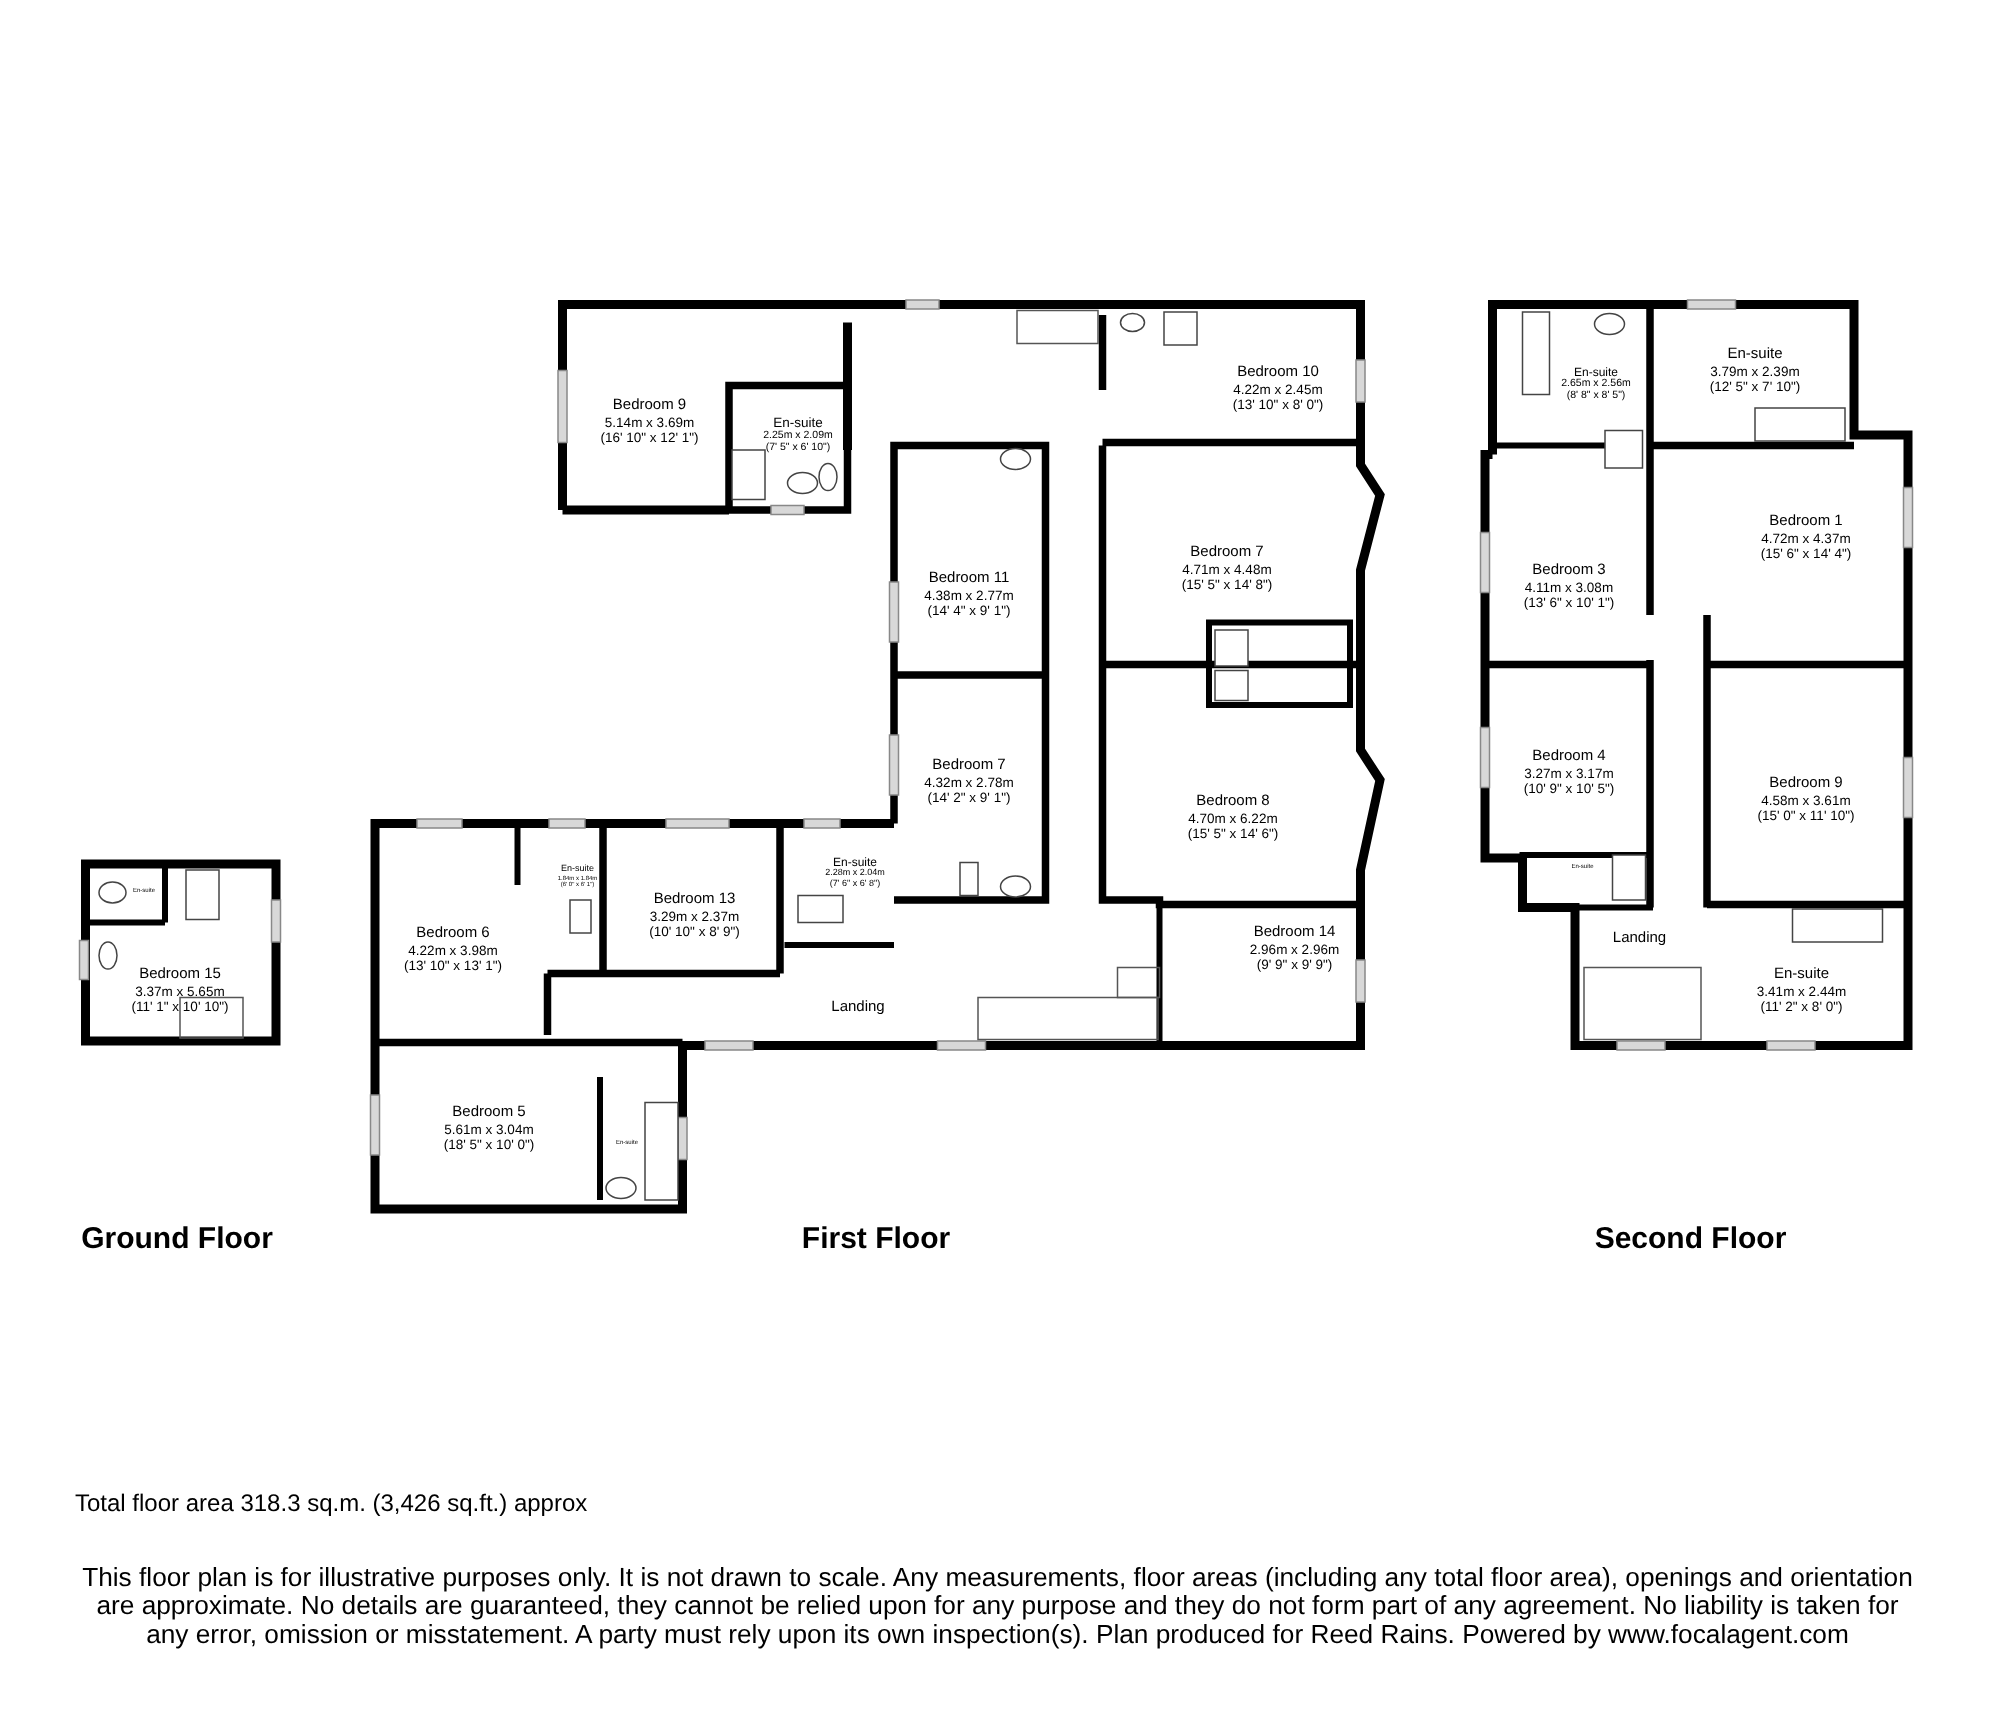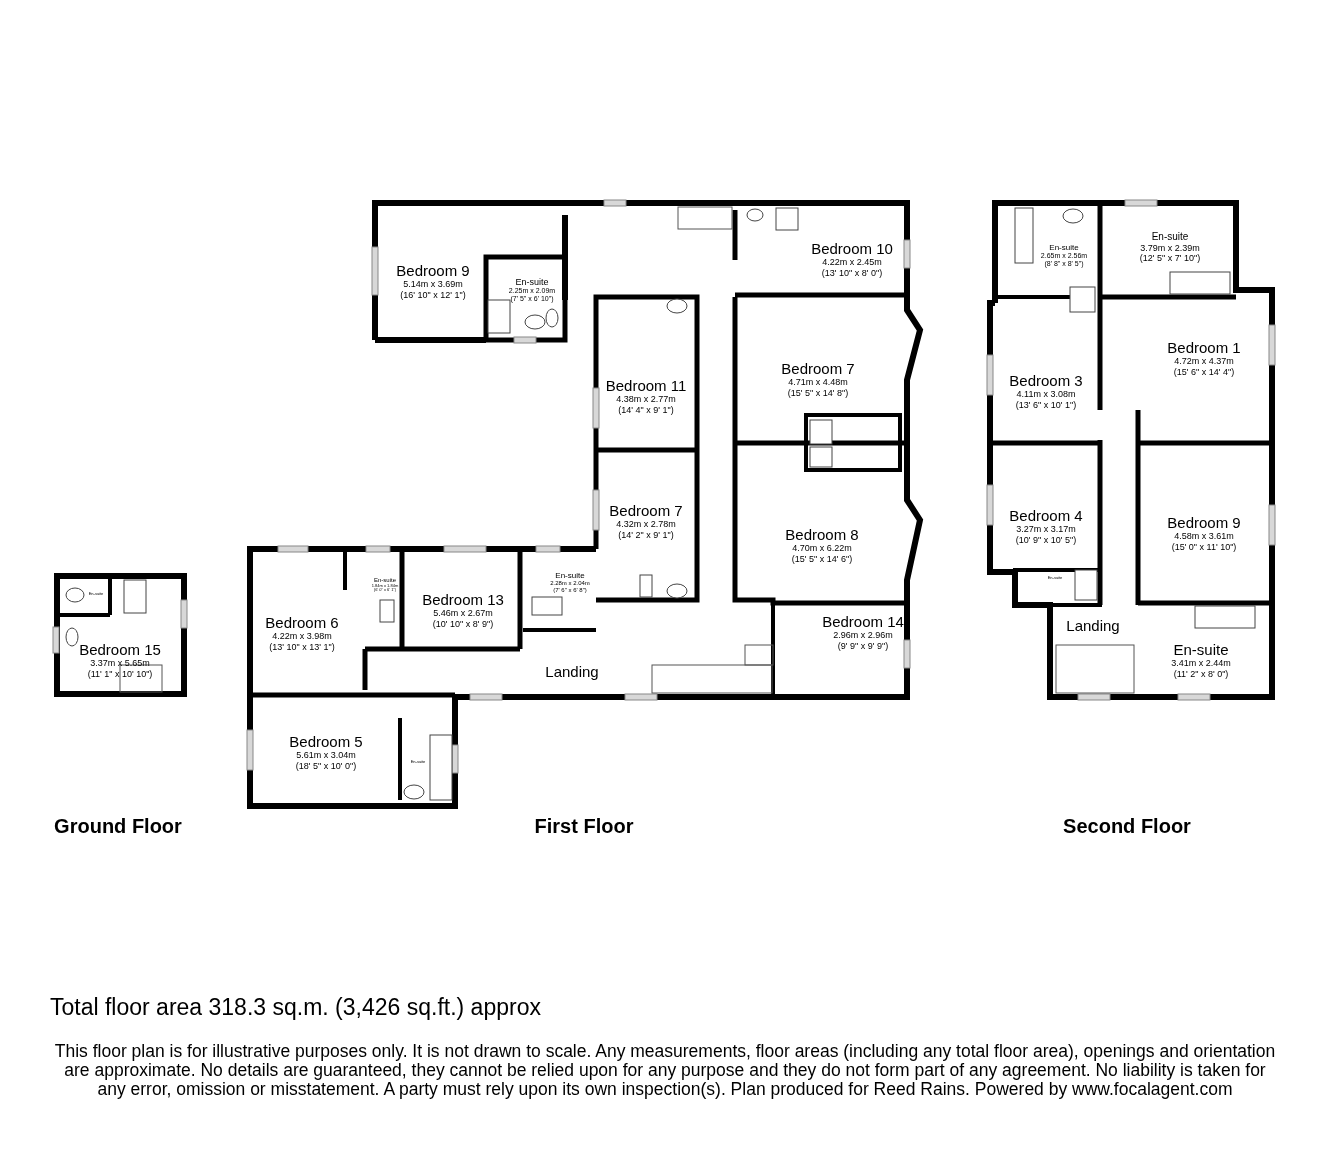--- a/index.html
+++ b/index.html
@@ -1,23 +1,23 @@
 <!DOCTYPE html>
 <html><head>
   <meta charset="utf-8">
   <style>
     html, body { margin: 0; padding: 0; background: #ffffff; }
     body { width: 1328px; height: 1151px; position: relative; overflow: hidden; font-family: "Liberation Sans", sans-serif; color: #000; }
     #plan { position: absolute; left: 0; top: 0; width: 1328px; height: 860px; }
     .room-label { position: absolute; text-align: center; line-height: 1.15; transform: translate(-50%, -50%); white-space: nowrap; }
-    .room-name { font-size: 15px; display: block; }
+    .room-name { font-size: 10px; display: block; }
     .room-dim { font-size: 9px; display: block; }
     .room-small .room-name { font-size: 4px; }
     .floor-label { position: absolute; font-size: 20px; font-weight: bold; transform: translateX(-50%); white-space: nowrap; }
-    .total-area { position: absolute; left: 50px; top: 994px; font-size: 23px; white-space: nowrap; }
+    .total-area { position: absolute; left: 50px; top: 994px; font-size: 16px; white-space: nowrap; }
     .disclaimer { position: absolute; left: 50px; top: 1042px; width: 1230px; text-align: center; font-size: 17.5px; line-height: 19px; }
   </style>
 </head>
 <body>
 
 <svg id="plan" width="1328" height="860" viewBox="0 0 1328 860" xmlns="http://www.w3.org/2000/svg">
   <g fill="none" stroke="#000" stroke-width="6" stroke-linejoin="miter">
 
     <g>
       <rect x="57" y="576" width="127" height="118"></rect>
@@ -176,21 +176,21 @@
     <span class="room-dim">4.22m x 3.98m</span>
     <span class="room-dim">(13' 10" x 13' 1")</span>
   </div>
   <div class="room-label" style="left:385px;top:585px;">
     <span class="room-name" style="font-size:6px">En-suite</span>
     <span class="room-dim" style="font-size:4px">1.84m x 1.84m</span>
     <span class="room-dim" style="font-size:4px">(6' 0" x 6' 1")</span>
   </div>
   <div class="room-label" style="left:463px;top:610px;">
     <span class="room-name">Bedroom 13</span>
-    <span class="room-dim">5.46m x 2.67m</span>
+    <span class="room-dim">3.29m x 2.37m</span>
     <span class="room-dim">(10' 10" x 8' 9")</span>
   </div>
   <div class="room-label" style="left:570px;top:582px;">
     <span class="room-name" style="font-size:8px">En-suite</span>
     <span class="room-dim" style="font-size:6px">2.28m x 2.04m</span>
     <span class="room-dim" style="font-size:6px">(7' 6" x 6' 8")</span>
   </div>
   <div class="room-label" style="left:863px;top:632px;">
     <span class="room-name">Bedroom 14</span>
     <span class="room-dim">2.96m x 2.96m</span>
@@ -223,21 +223,21 @@
   <div class="room-label" style="left:1046px;top:391px;">
     <span class="room-name">Bedroom 3</span>
     <span class="room-dim">4.11m x 3.08m</span>
     <span class="room-dim">(13' 6" x 10' 1")</span>
   </div>
   <div class="room-label" style="left:1204px;top:358px;">
     <span class="room-name">Bedroom 1</span>
     <span class="room-dim">4.72m x 4.37m</span>
     <span class="room-dim">(15' 6" x 14' 4")</span>
   </div>
-  <div class="room-label" style="left:1046px;top:515px;margin-top:11px;">
+  <div class="room-label" style="left:1046px;top:515px;">
     <span class="room-name">Bedroom 4</span>
     <span class="room-dim">3.27m x 3.17m</span>
     <span class="room-dim">(10' 9" x 10' 5")</span>
   </div>
   <div class="room-label" style="left:1204px;top:533px;">
     <span class="room-name">Bedroom 9</span>
     <span class="room-dim">4.58m x 3.61m</span>
     <span class="room-dim">(15' 0" x 11' 10")</span>
   </div>
   <div class="room-label room-small" style="left:1055px;top:578px;">

